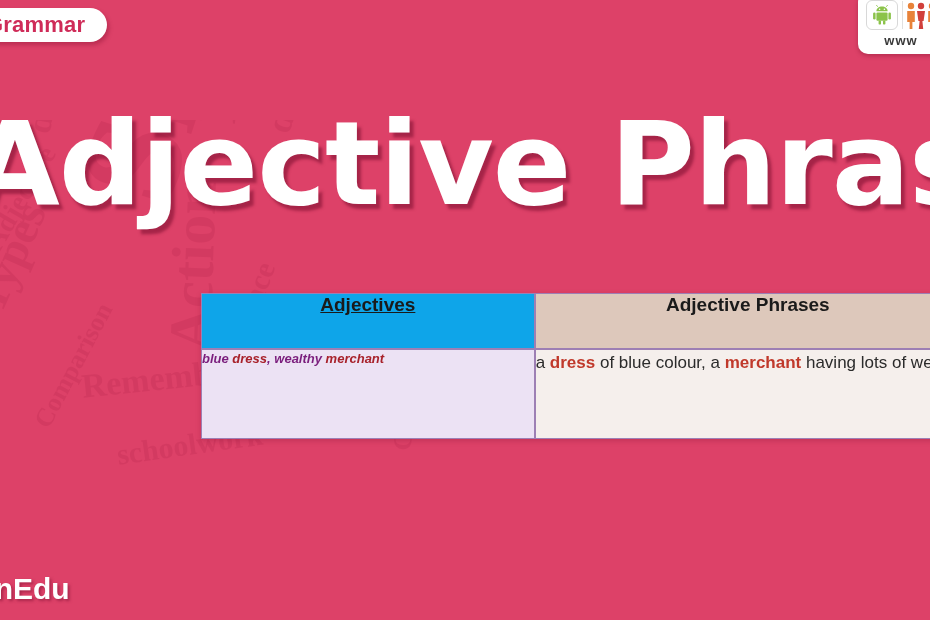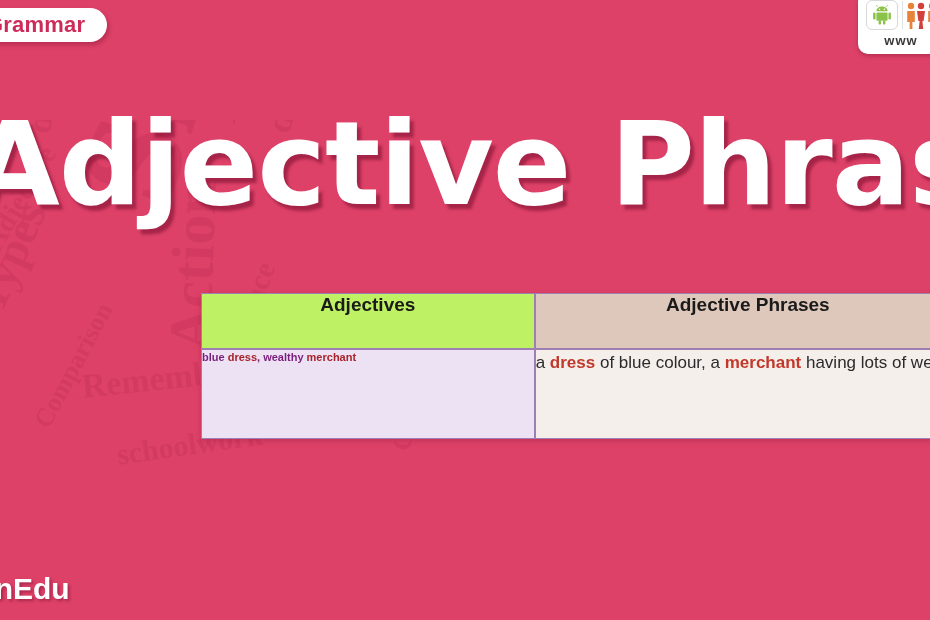--- a/index.html
+++ b/index.html
@@ -175,23 +175,24 @@
     text-align: center;
     vertical-align: middle;
     color: #1a1a1a;
     font-size: 19px;
     font-weight: bold;
   }
   .td-left {
     background: #ece2f4;
     height: 88px;
     padding: 14px 18px 0 28px;
-    font-size: 11px;
+    font-size: 13px;
     font-weight: bold;
     line-height: 1.45;
+    font-style: italic;
   }
   .td-right {
     background: #f5efec;
     height: 88px;
     padding: 14px 10px 0 18px;
     font-size: 17px;
     line-height: 1.55;
     color: #2b2b2b;
     white-space: nowrap;
   }
@@ -264,21 +265,21 @@
       </span>
     </div>
     <div class="www">www</div>
   </div>
 
   <div id="title">Adjective Phrases</div>
 
   <table id="compare-table">
     <thead>
       <tr>
-        <th class="th-left" style="background: #bef264; border-color: rgb(157, 127, 180);">Adjectives</th>
+        <th class="th-left" style="background: #0ea5e9; border-color: rgb(157, 127, 180); text-decoration: underline;">Adjectives</th>
         <th class="th-right" style="background: rgb(221, 200, 187); border-color: rgb(157, 127, 180);">Adjective Phrases</th>
       </tr>
     </thead>
     <tbody>
       <tr>
         <td class="td-left" id="cell-left" style="background: rgb(236, 226, 244); border-color: rgb(157, 127, 180);"><span style="color: rgb(123, 31, 125); font-weight: bold;">blue</span><span style="color: rgb(43, 43, 43); font-weight: normal;"> </span><span style="color: rgb(168, 34, 43); font-weight: bold;">dress</span><span style="color: rgb(123, 31, 125); font-weight: bold;">, </span><span style="color: rgb(123, 31, 125); font-weight: bold;">wealthy</span><span style="color: rgb(43, 43, 43); font-weight: normal;"> </span><span style="color: rgb(168, 34, 43); font-weight: bold;">merchant</span></td>
         <td class="td-right" id="cell-right" style="background: rgb(245, 239, 236); border-color: rgb(157, 127, 180);"><span style="color: rgb(43, 43, 43); font-weight: normal;">a </span><span style="color: rgb(192, 57, 43); font-weight: bold;">dress</span><span style="color: rgb(43, 43, 43); font-weight: normal;"> of blue colour, a </span><span style="color: rgb(192, 57, 43); font-weight: bold;">merchant</span><span style="color: rgb(43, 43, 43); font-weight: normal;"> having lots of wealth</span></td>
       </tr>
     </tbody>
   </table>

